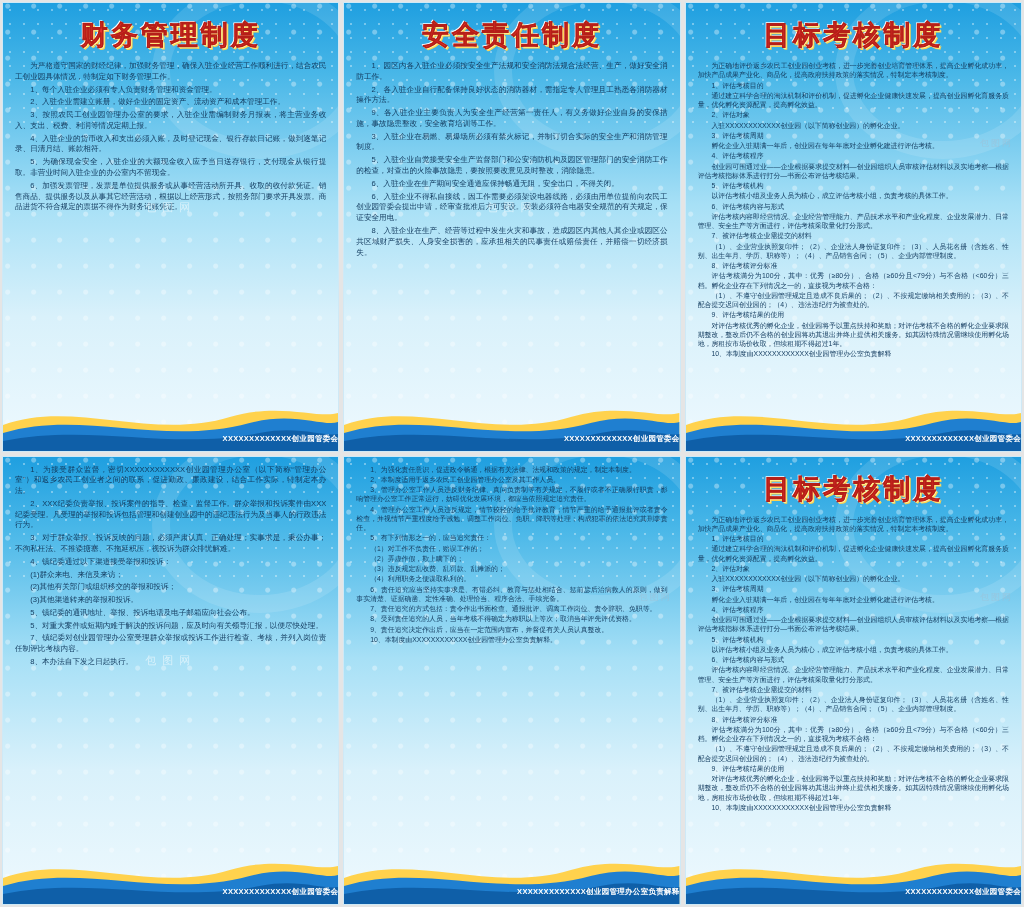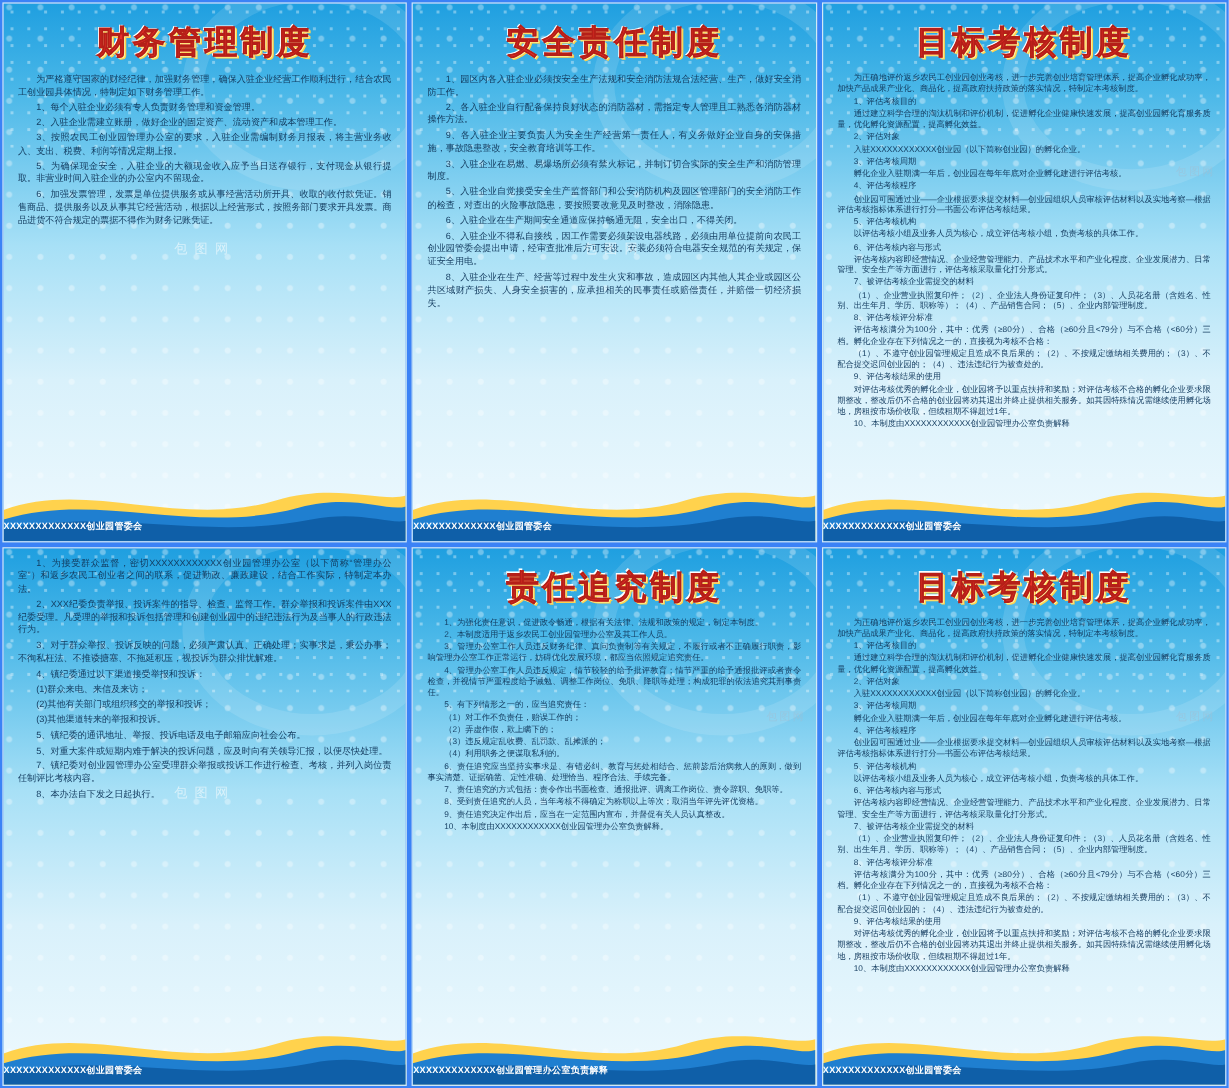--- a/index.html
+++ b/index.html
@@ -11,21 +11,21 @@
   }
   .sheet{
     position:relative;
     width:1024px;height:907px;
     display:grid;
     grid-template-columns:repeat(3,1fr);
     grid-template-rows:repeat(2,1fr);
     gap:4px;
     padding:2px;
     box-sizing:border-box;
-    background:#3b82f6;
+    background:#e5e5e5;
   }
   .board{
     position:relative;
     overflow:hidden;
     background:
       radial-gradient(circle at 18% 12%, rgba(255,255,255,.35) 0 2px, transparent 3px) 0 0/26px 26px,
       linear-gradient(180deg,#1f9fe0 0%, #49b7e8 16%, #a7e0f6 45%, #d9f1fb 70%, #eef9fe 100%);
     border:1px solid #cfe9f6;
     box-sizing:border-box;
   }
@@ -69,21 +69,21 @@
   .body p{margin:0 0 2px 0;text-indent:2em;}
   .body.dense{font-size:6.9px;line-height:1.34;}
   .body.dense p{margin:0 0 1px 0;}
   .footer-wave{
     position:absolute;left:0;right:0;bottom:0;height:62px;
     pointer-events:none;
   }
   .footer-wave svg{display:block;width:100%;height:100%;}
   .footer-text{
     position:absolute;left:0;right:0;bottom:7px;
-    text-align:left;
+    text-align:right;
     font-size:7.5px;
     color:#ffffff;
     font-weight:bold;
     letter-spacing:.3px;
     margin-top:20px;
   }
   .watermark{
     position:absolute;
     left:0;right:0;top:44%;
     text-align:center;
@@ -106,20 +106,21 @@
 
   <div class="board">
     <div class="dots"></div>
     <div class="swirl"></div>
     <div class="title">财务管理制度</div>
     <div class="body">
       <p>为严格遵守国家的财经纪律，加强财务管理，确保入驻企业经营工作顺利进行，结合农民工创业园具体情况，特制定如下财务管理工作。</p>
       <p>1、每个入驻企业必须有专人负责财务管理和资金管理。</p>
       <p>2、入驻企业需建立账册，做好企业的固定资产、流动资产和成本管理工作。</p>
       <p>3、按照农民工创业园管理办公室的要求，入驻企业需编制财务月报表，将主营业务收入、支出、税费、利润等情况定期上报。</p>
+      <p>4、入驻企业的货币收入和支出必须入账，及时登记现金、银行存款日记账，做到逐笔记录、日清月结、账款相符。</p>
       <p>5、为确保现金安全，入驻企业的大额现金收入应予当日送存银行，支付现金从银行提取。非营业时间入驻企业的办公室内不留现金。</p>
       <p>6、加强发票管理，发票是单位提供服务或从事经营活动所开具、收取的收付款凭证。销售商品、提供服务以及从事其它经营活动，根据以上经营形式，按照务部门要求开具发票。商品进货不符合规定的票据不得作为财务记账凭证。</p>
     </div>
     <div class="watermark">包图网</div>
     <div class="footer-wave">
       <svg viewBox="0 0 340 62" preserveAspectRatio="none">
         <path d="M0,36 C70,10 150,52 230,28 C280,13 320,30 340,24 L340,62 L0,62 Z" fill="#ffd24d"></path>
         <path d="M0,44 C80,20 160,58 250,34 C295,22 325,38 340,33 L340,62 L0,62 Z" fill="#1f7fd0"></path>
         <path d="M0,52 C90,34 170,62 260,44 C300,36 325,48 340,45 L340,62 L0,62 Z" fill="#0f5fa8"></path>
       </svg>
@@ -214,21 +215,20 @@
         <path d="M0,44 C80,20 160,58 250,34 C295,22 325,38 340,33 L340,62 L0,62 Z" fill="#1f7fd0"></path>
         <path d="M0,52 C90,34 170,62 260,44 C300,36 325,48 340,45 L340,62 L0,62 Z" fill="#0f5fa8"></path>
       </svg>
     </div>
     <div class="footer-text">XXXXXXXXXXXXX创业园管委会</div>
   </div>
 
   <div class="board">
     <div class="dots"></div>
     <div class="swirl"></div>
-    <div class="title">责任追究制度</div>
     <div class="body dense">
       <p>1、为强化责任意识，促进政令畅通，根据有关法律、法规和政策的规定，制定本制度。</p>
       <p>2、本制度适用于返乡农民工创业园管理办公室及其工作人员。</p>
       <p>3、管理办公室工作人员违反财务纪律、真问负责制等有关规定，不履行或者不正确履行职责，影响管理办公室工作正常运行，妨碍优化发展环境，都应当依照规定追究责任。</p>
       <p>4、管理办公室工作人员违反规定，情节较轻的给予批评教育；情节严重的给予通报批评或者责令检查，并视情节严重程度给予诫勉、调整工作岗位、免职、降职等处理；构成犯罪的依法追究其刑事责任。</p>
       <p>5、有下列情形之一的，应当追究责任：</p>
       <p>（1）对工作不负责任，贻误工作的；</p>
       <p>（2）弄虚作假，欺上瞒下的；</p>
       <p>（3）违反规定乱收费、乱罚款、乱摊派的；</p>
       <p>（4）利用职务之便谋取私利的。</p>

